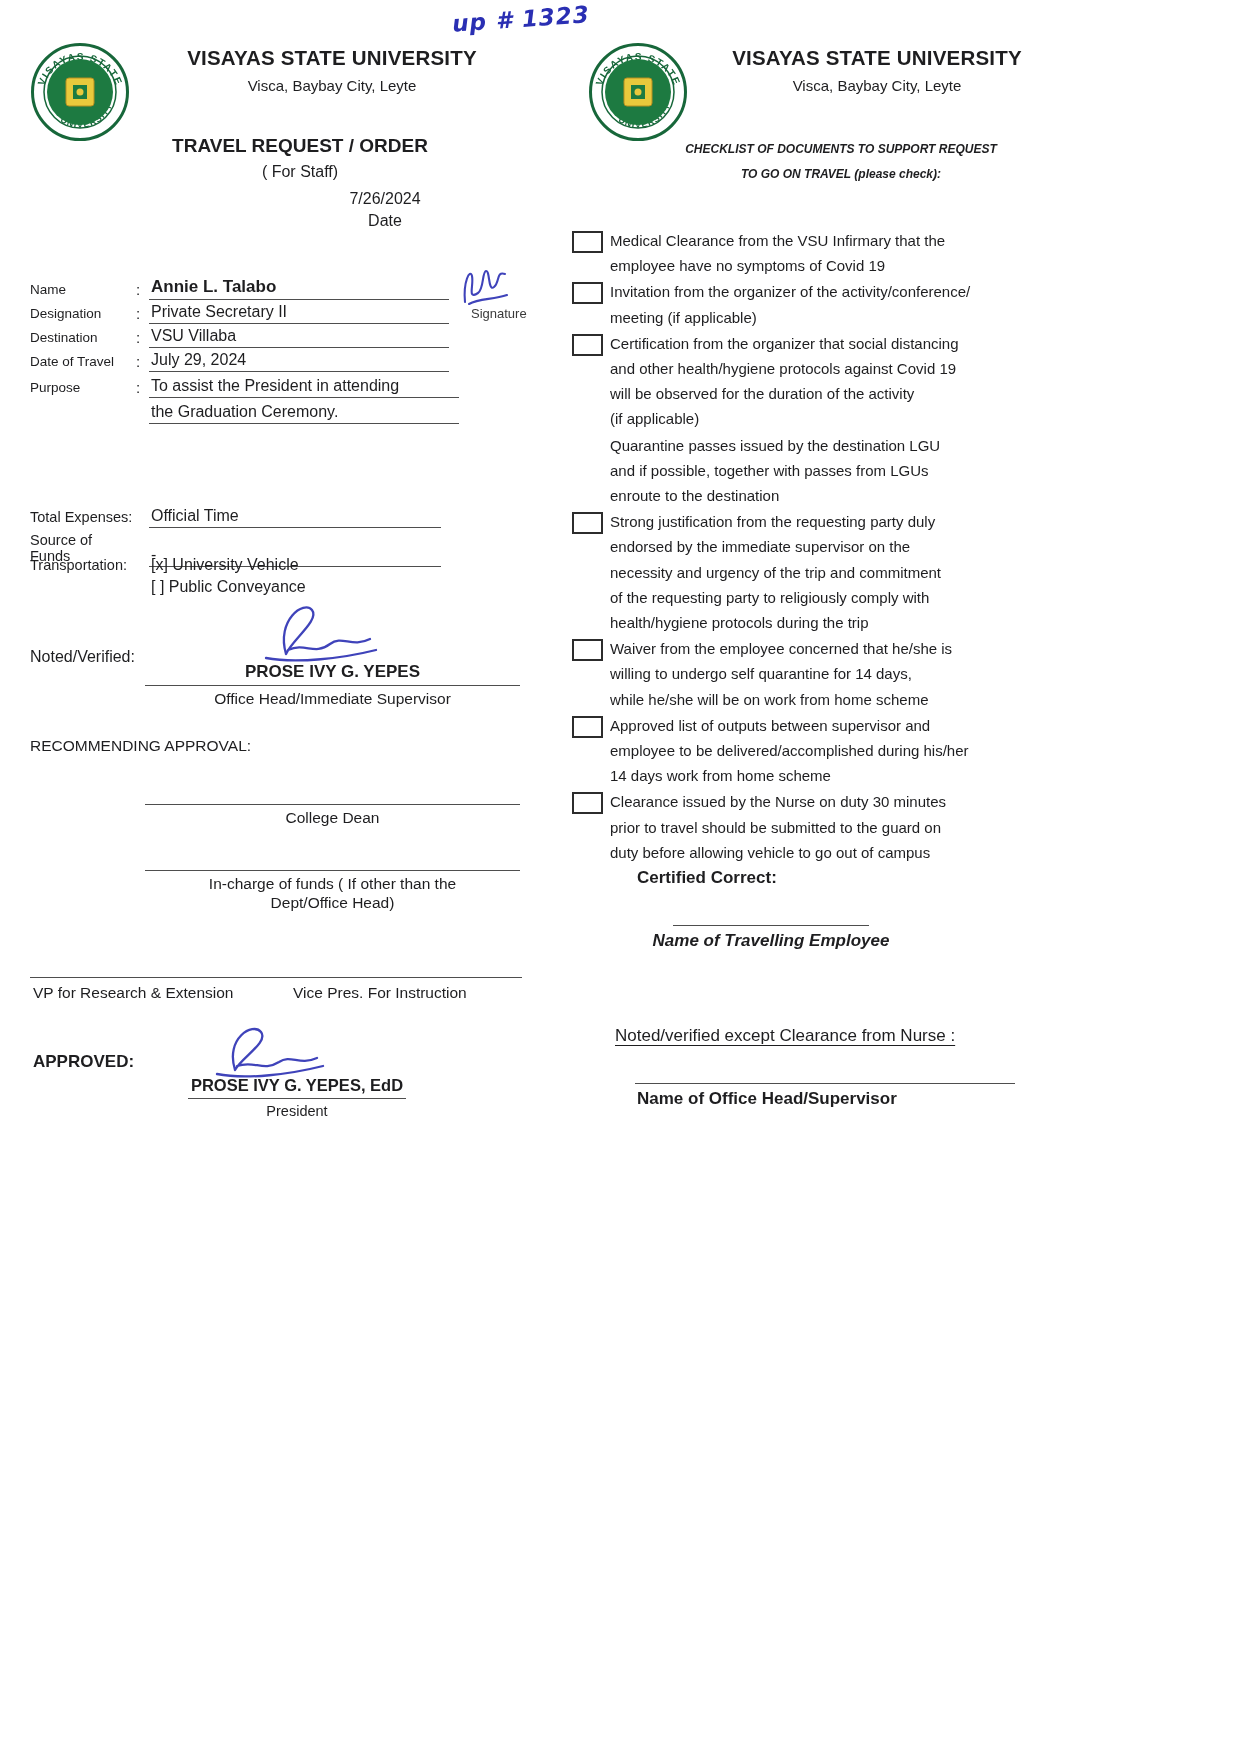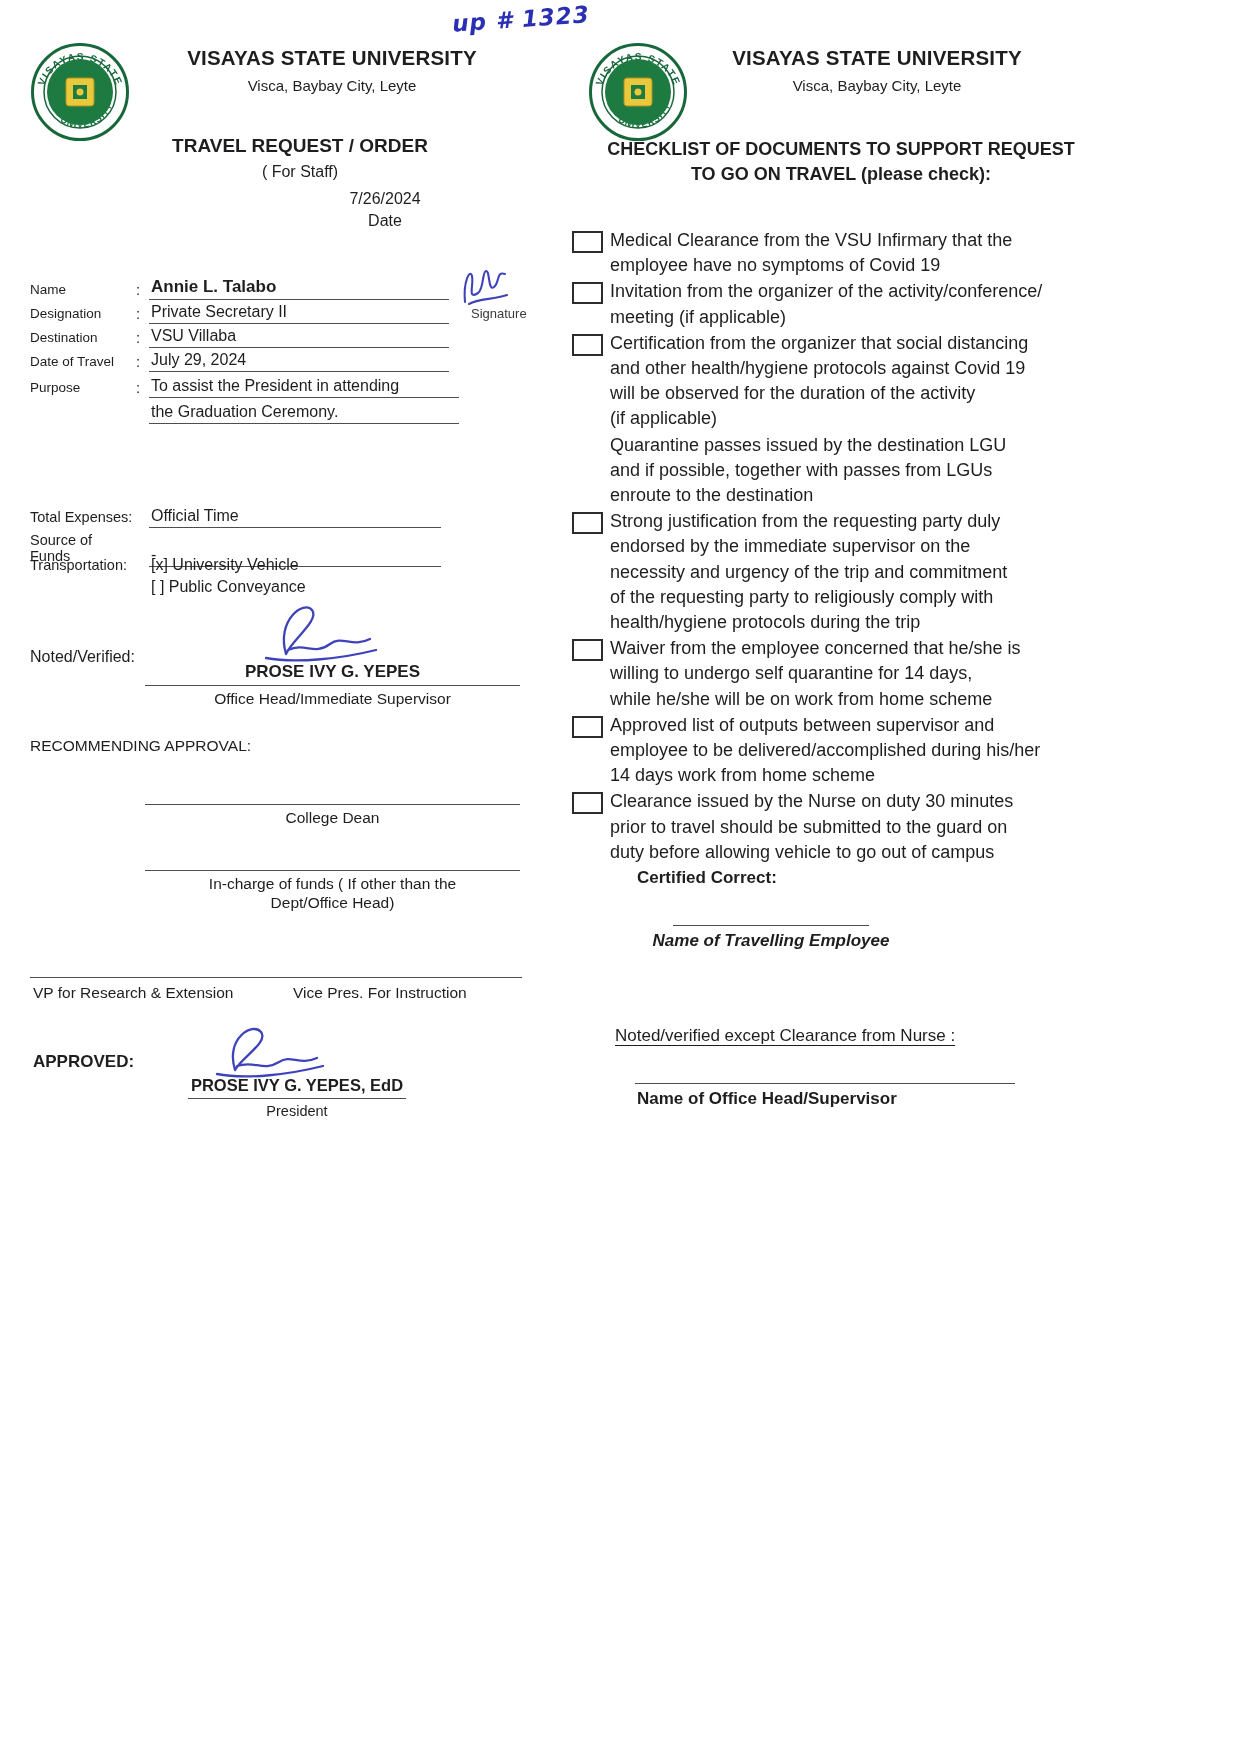--- a/index.html
+++ b/index.html
@@ -39,26 +39,26 @@
 
   .sigline-block { text-align:center; }
   .sigline-name { font-size:17px; font-weight:bold; border-bottom:1.6px solid #4e4e4e; padding-bottom:3px; }
   .sigline-title { font-size:15.5px; padding-top:4px; }
   .blankline { border-bottom:1.6px solid #4e4e4e; }
 
   .plain15 { font-size:15.5px; }
   .plain16 { font-size:16px; }
   .head17 { font-size:17px; font-weight:bold; }
 
-  .chk-title { font-size:18px; font-weight:bold; line-height:25px; }
+  .chk-title { font-size:12px; font-weight:bold; line-height:25px;font-style:italic; }
 
   .chk-item { display:flex; align-items:flex-start; margin-bottom:1px; }
   .chk-box { width:31px; height:22px; border:2.3px solid #2c2c2c; margin-right:7px; margin-top:3px; flex:none; background:#fff; }
   .chk-box.hidden-box { border-color:transparent; }
-  .chk-text { font-size:18px; line-height:25.2px; white-space:pre-line; }
+  .chk-text { font-size:15px; line-height:25.2px; white-space:pre-line; }
 
   .underlined-text { text-decoration:underline; text-underline-offset:4px; font-size:17px; }
 
   svg.sig { overflow:visible; }
 </style>
 </head>
 <body>
 
 <div class="page">
 

